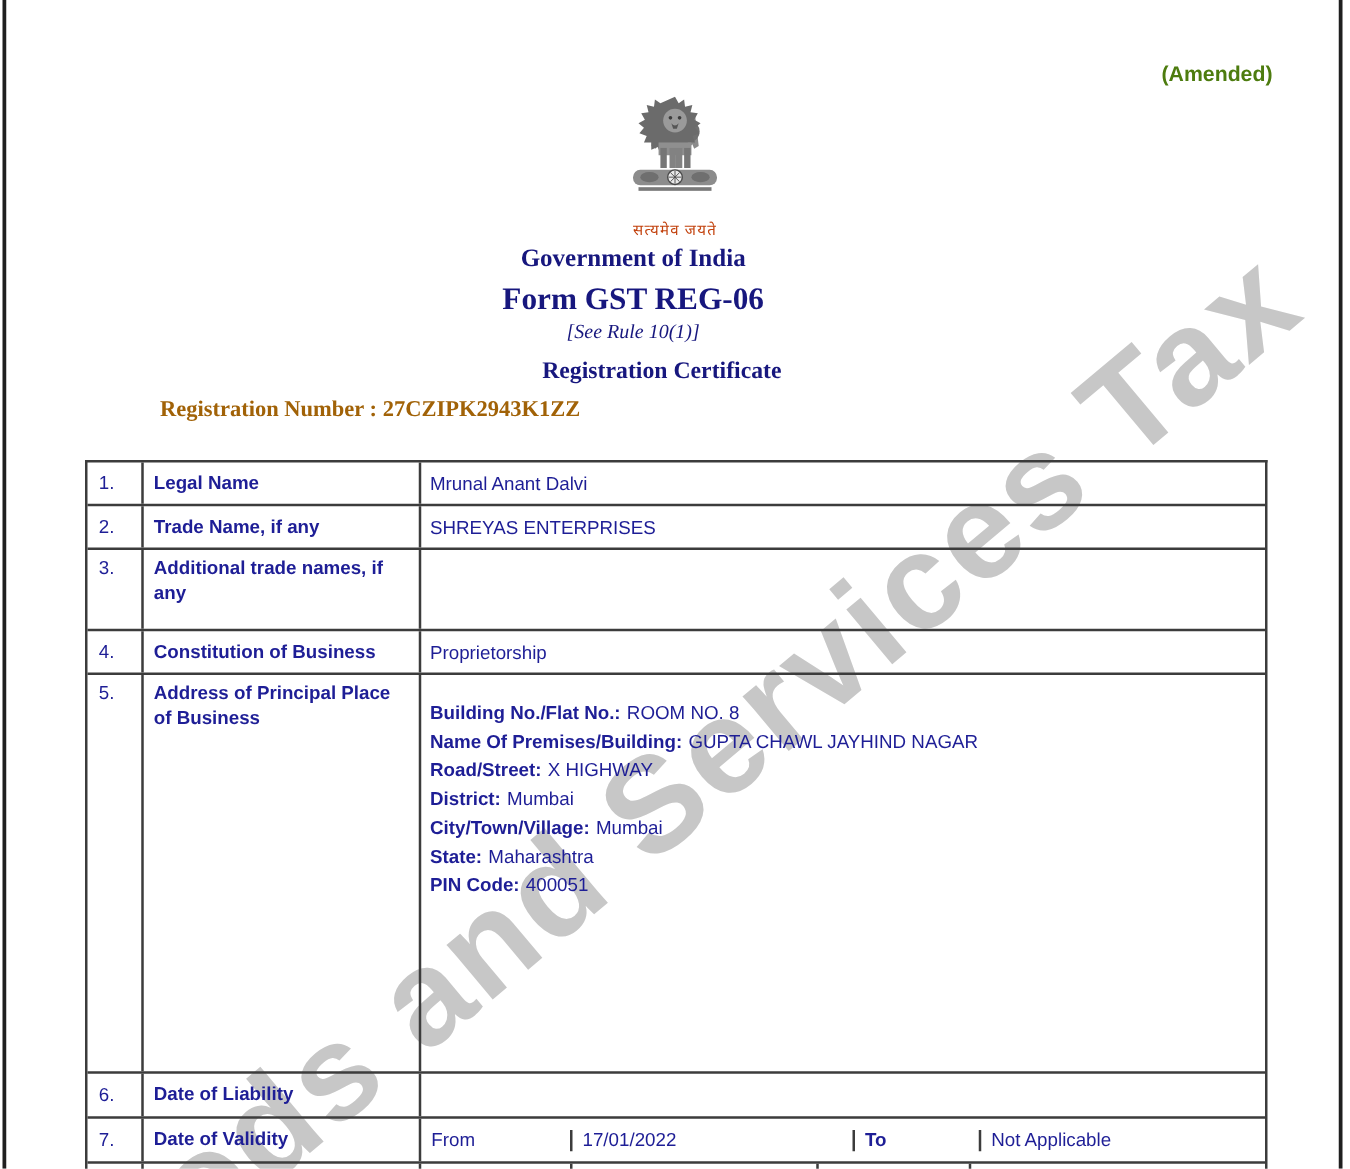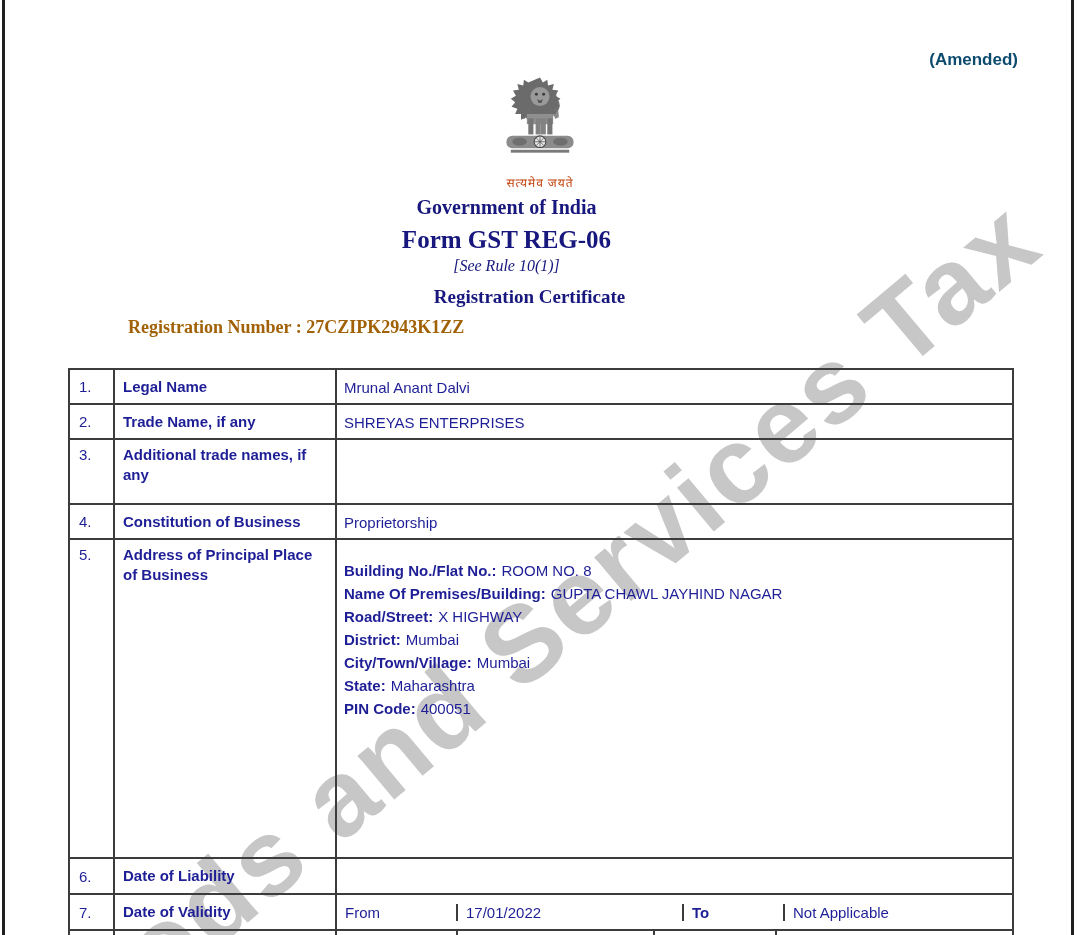--- a/index.html
+++ b/index.html
@@ -18,21 +18,21 @@
     transform:translate(-50%,-50%) rotate(-40deg);
     font-size:108px;font-weight:bold;letter-spacing:3px;
     color:#c7c7c7;white-space:nowrap;z-index:1;
     font-family:"Liberation Sans",sans-serif;
   }
 
   .content{position:absolute;inset:0;z-index:2;}
 
   .amended{
     position:absolute;top:50px;right:62px;
-    font-size:17px;font-weight:bold;color:#0c4a6e;margin-left:22px;
+    font-size:17px;font-weight:bold;color:#4d7c0f;margin-left:22px;
   }
 
   .emblem-wrap{position:absolute;top:76px;left:0;right:0;text-align:center;}
   .motto{
     margin-top:2px;font-size:12px;color:#c2410c;letter-spacing:1px;
     font-family:"Liberation Serif",serif;
   }
 
   .titles{position:absolute;left:0;right:67px;text-align:center;color:#17177e;
           font-family:"Liberation Serif",serif;}

